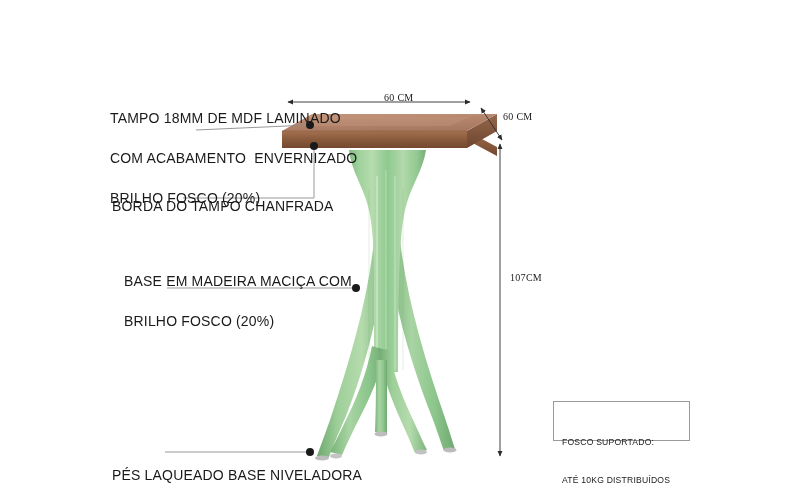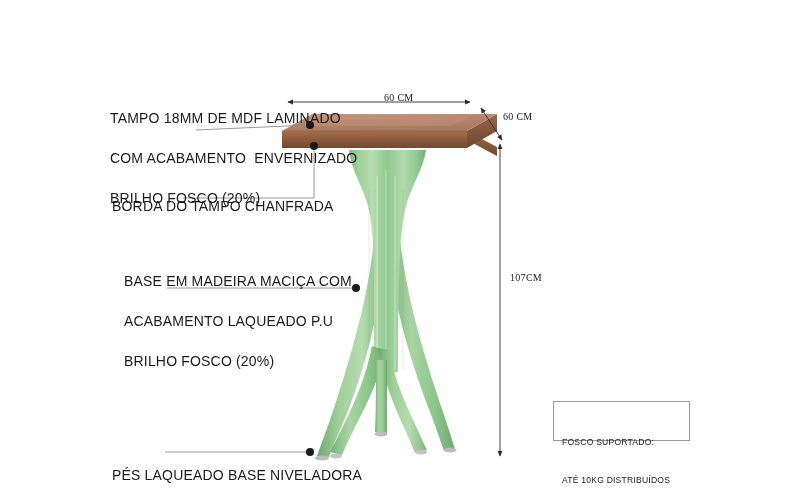--- a/index.html
+++ b/index.html
@@ -196,21 +196,20 @@
     <div>COM ACABAMENTO  ENVERNIZADO</div>
     <div>BRILHO FOSCO (20%)</div>
   </div>
 
   <div class="anno" style="left:112px; top:174px;">
     <div>BORDA DO TAMPO CHANFRADA</div>
   </div>
 
   <div class="anno" style="left:124px; top:249px;">
     <div>BASE EM MADEIRA MACIÇA COM</div>
-    <div>ACABAMENTO LAQUEADO P.U</div>
     <div>BRILHO FOSCO (20%)</div>
   </div>
 
   <div class="anno" style="left:112px; top:443px;">
     <div>PÉS LAQUEADO BASE NIVELADORA</div>
   </div>
 
   <div class="dim-label" style="left:384px; top:92px;">60 CM</div>
 
   <div class="dim-label" style="left:503px; top:111px;">60 CM</div>

